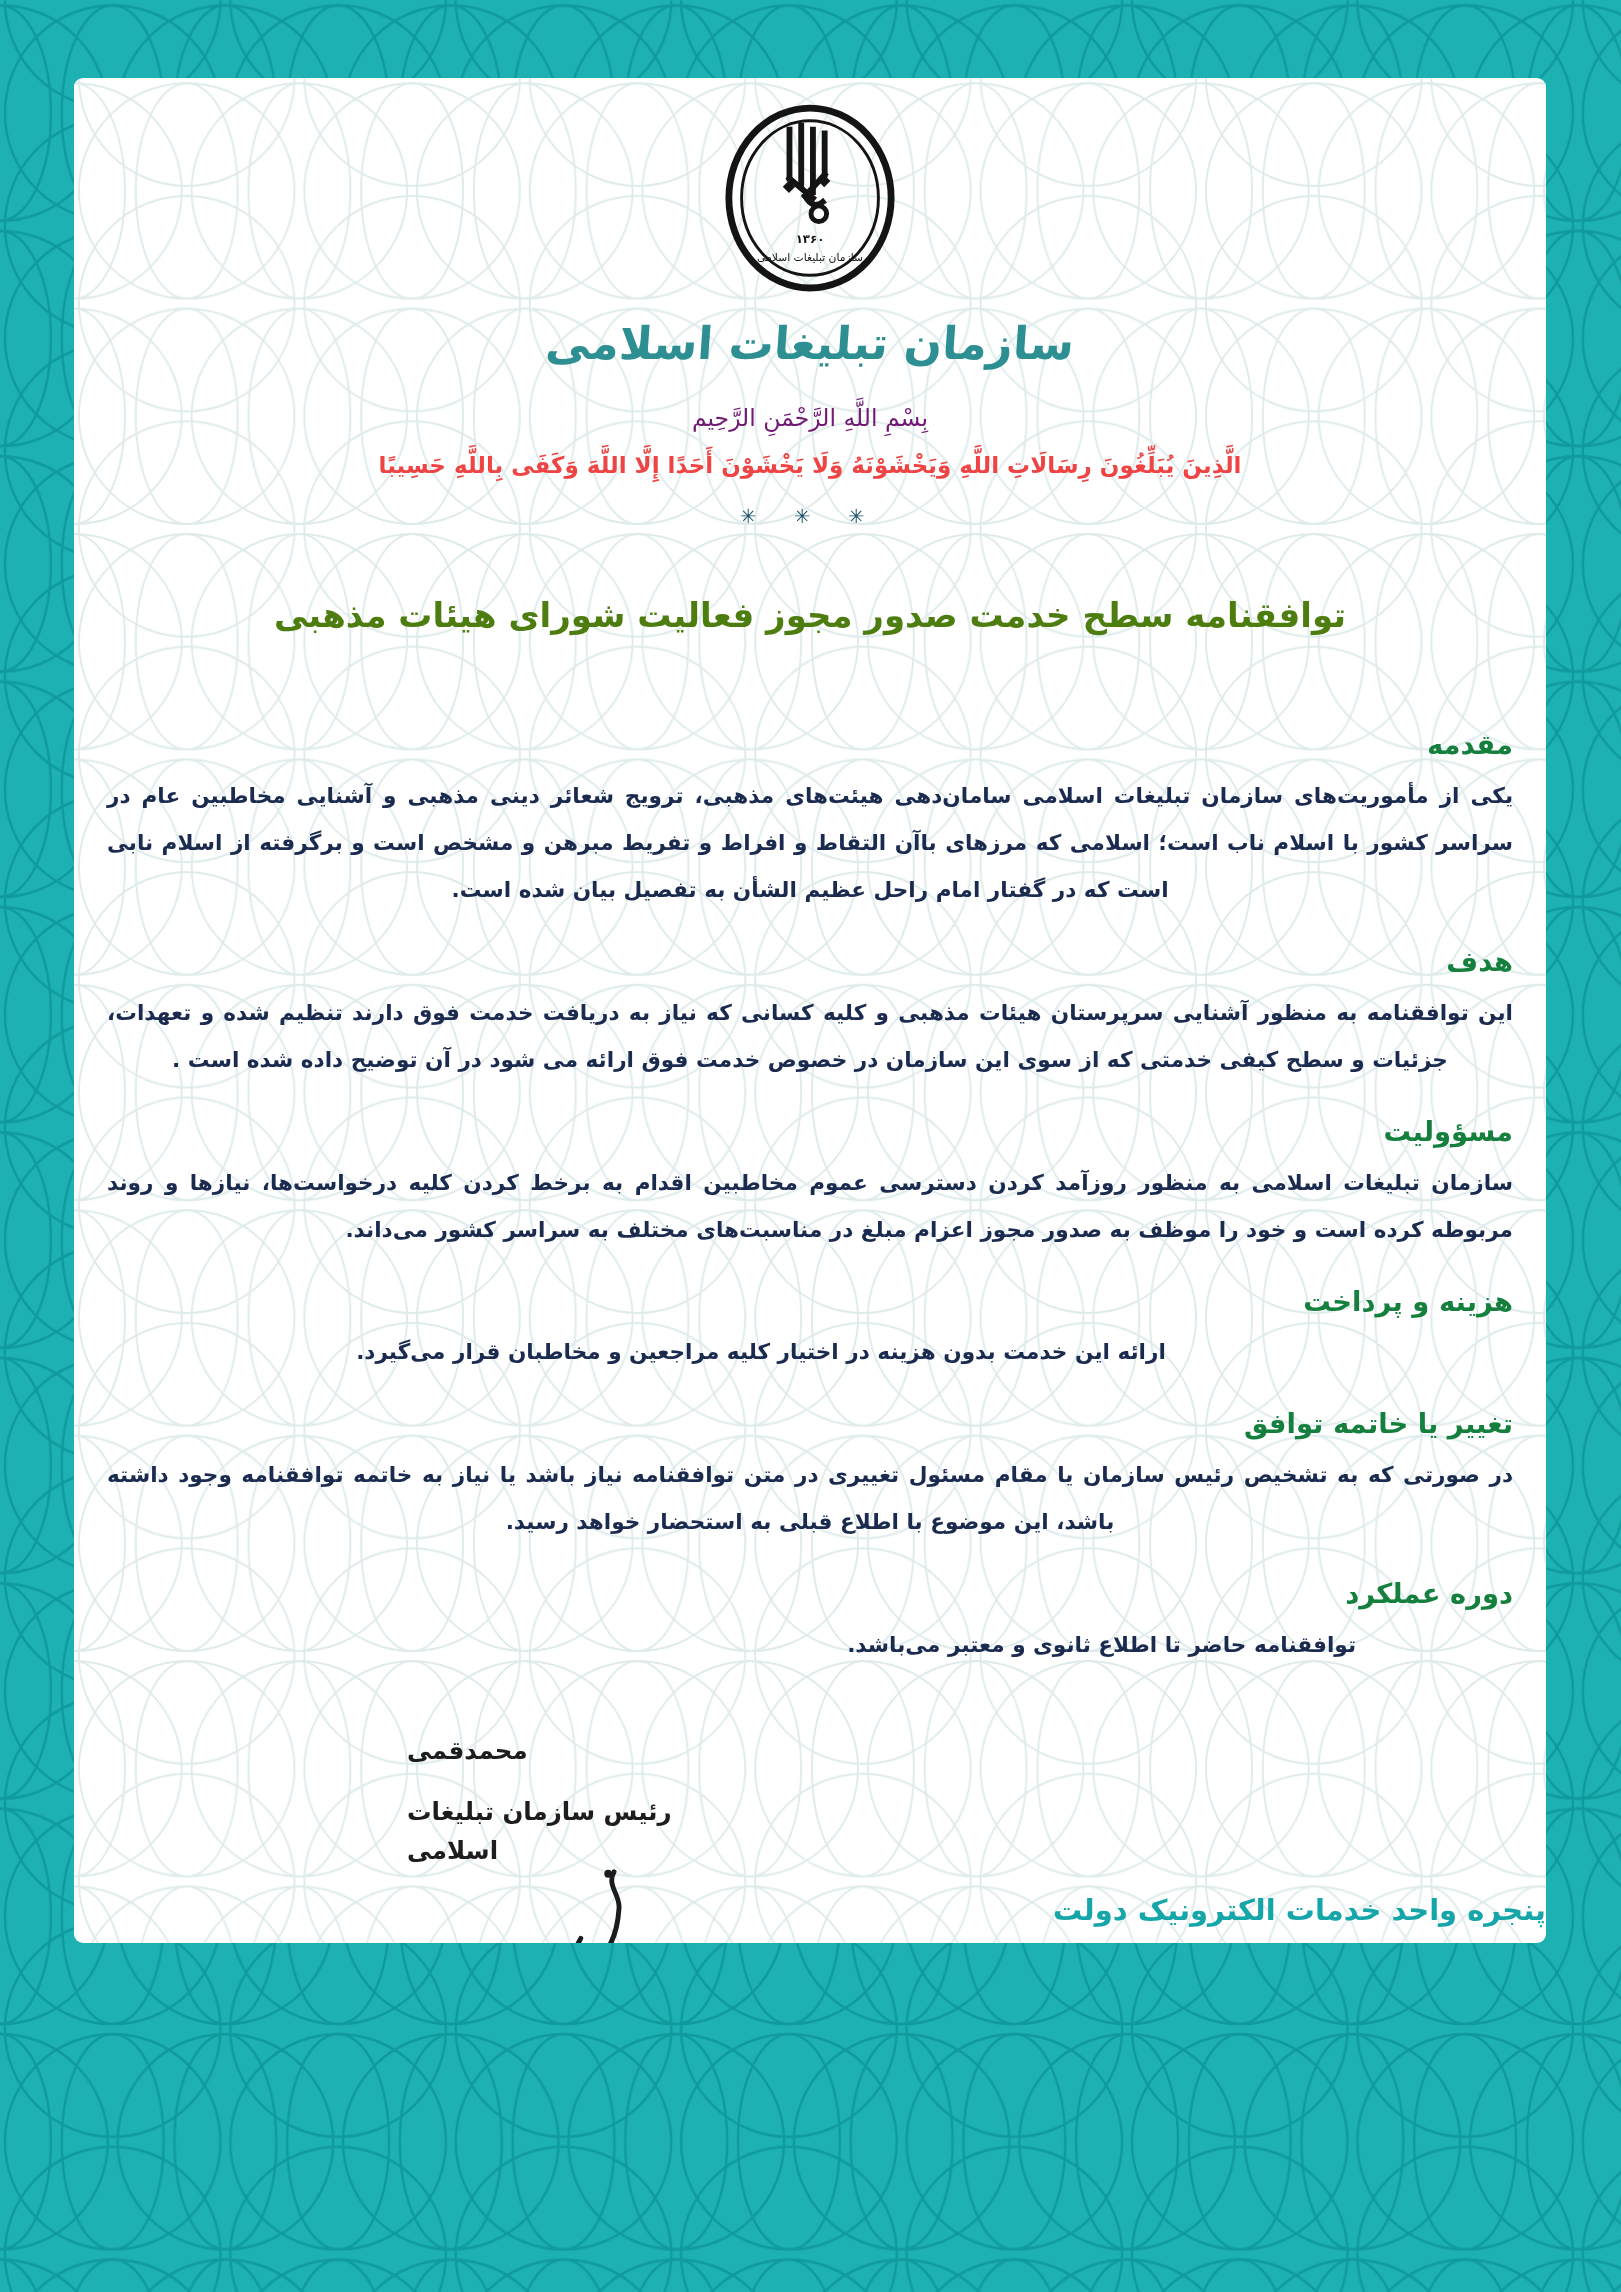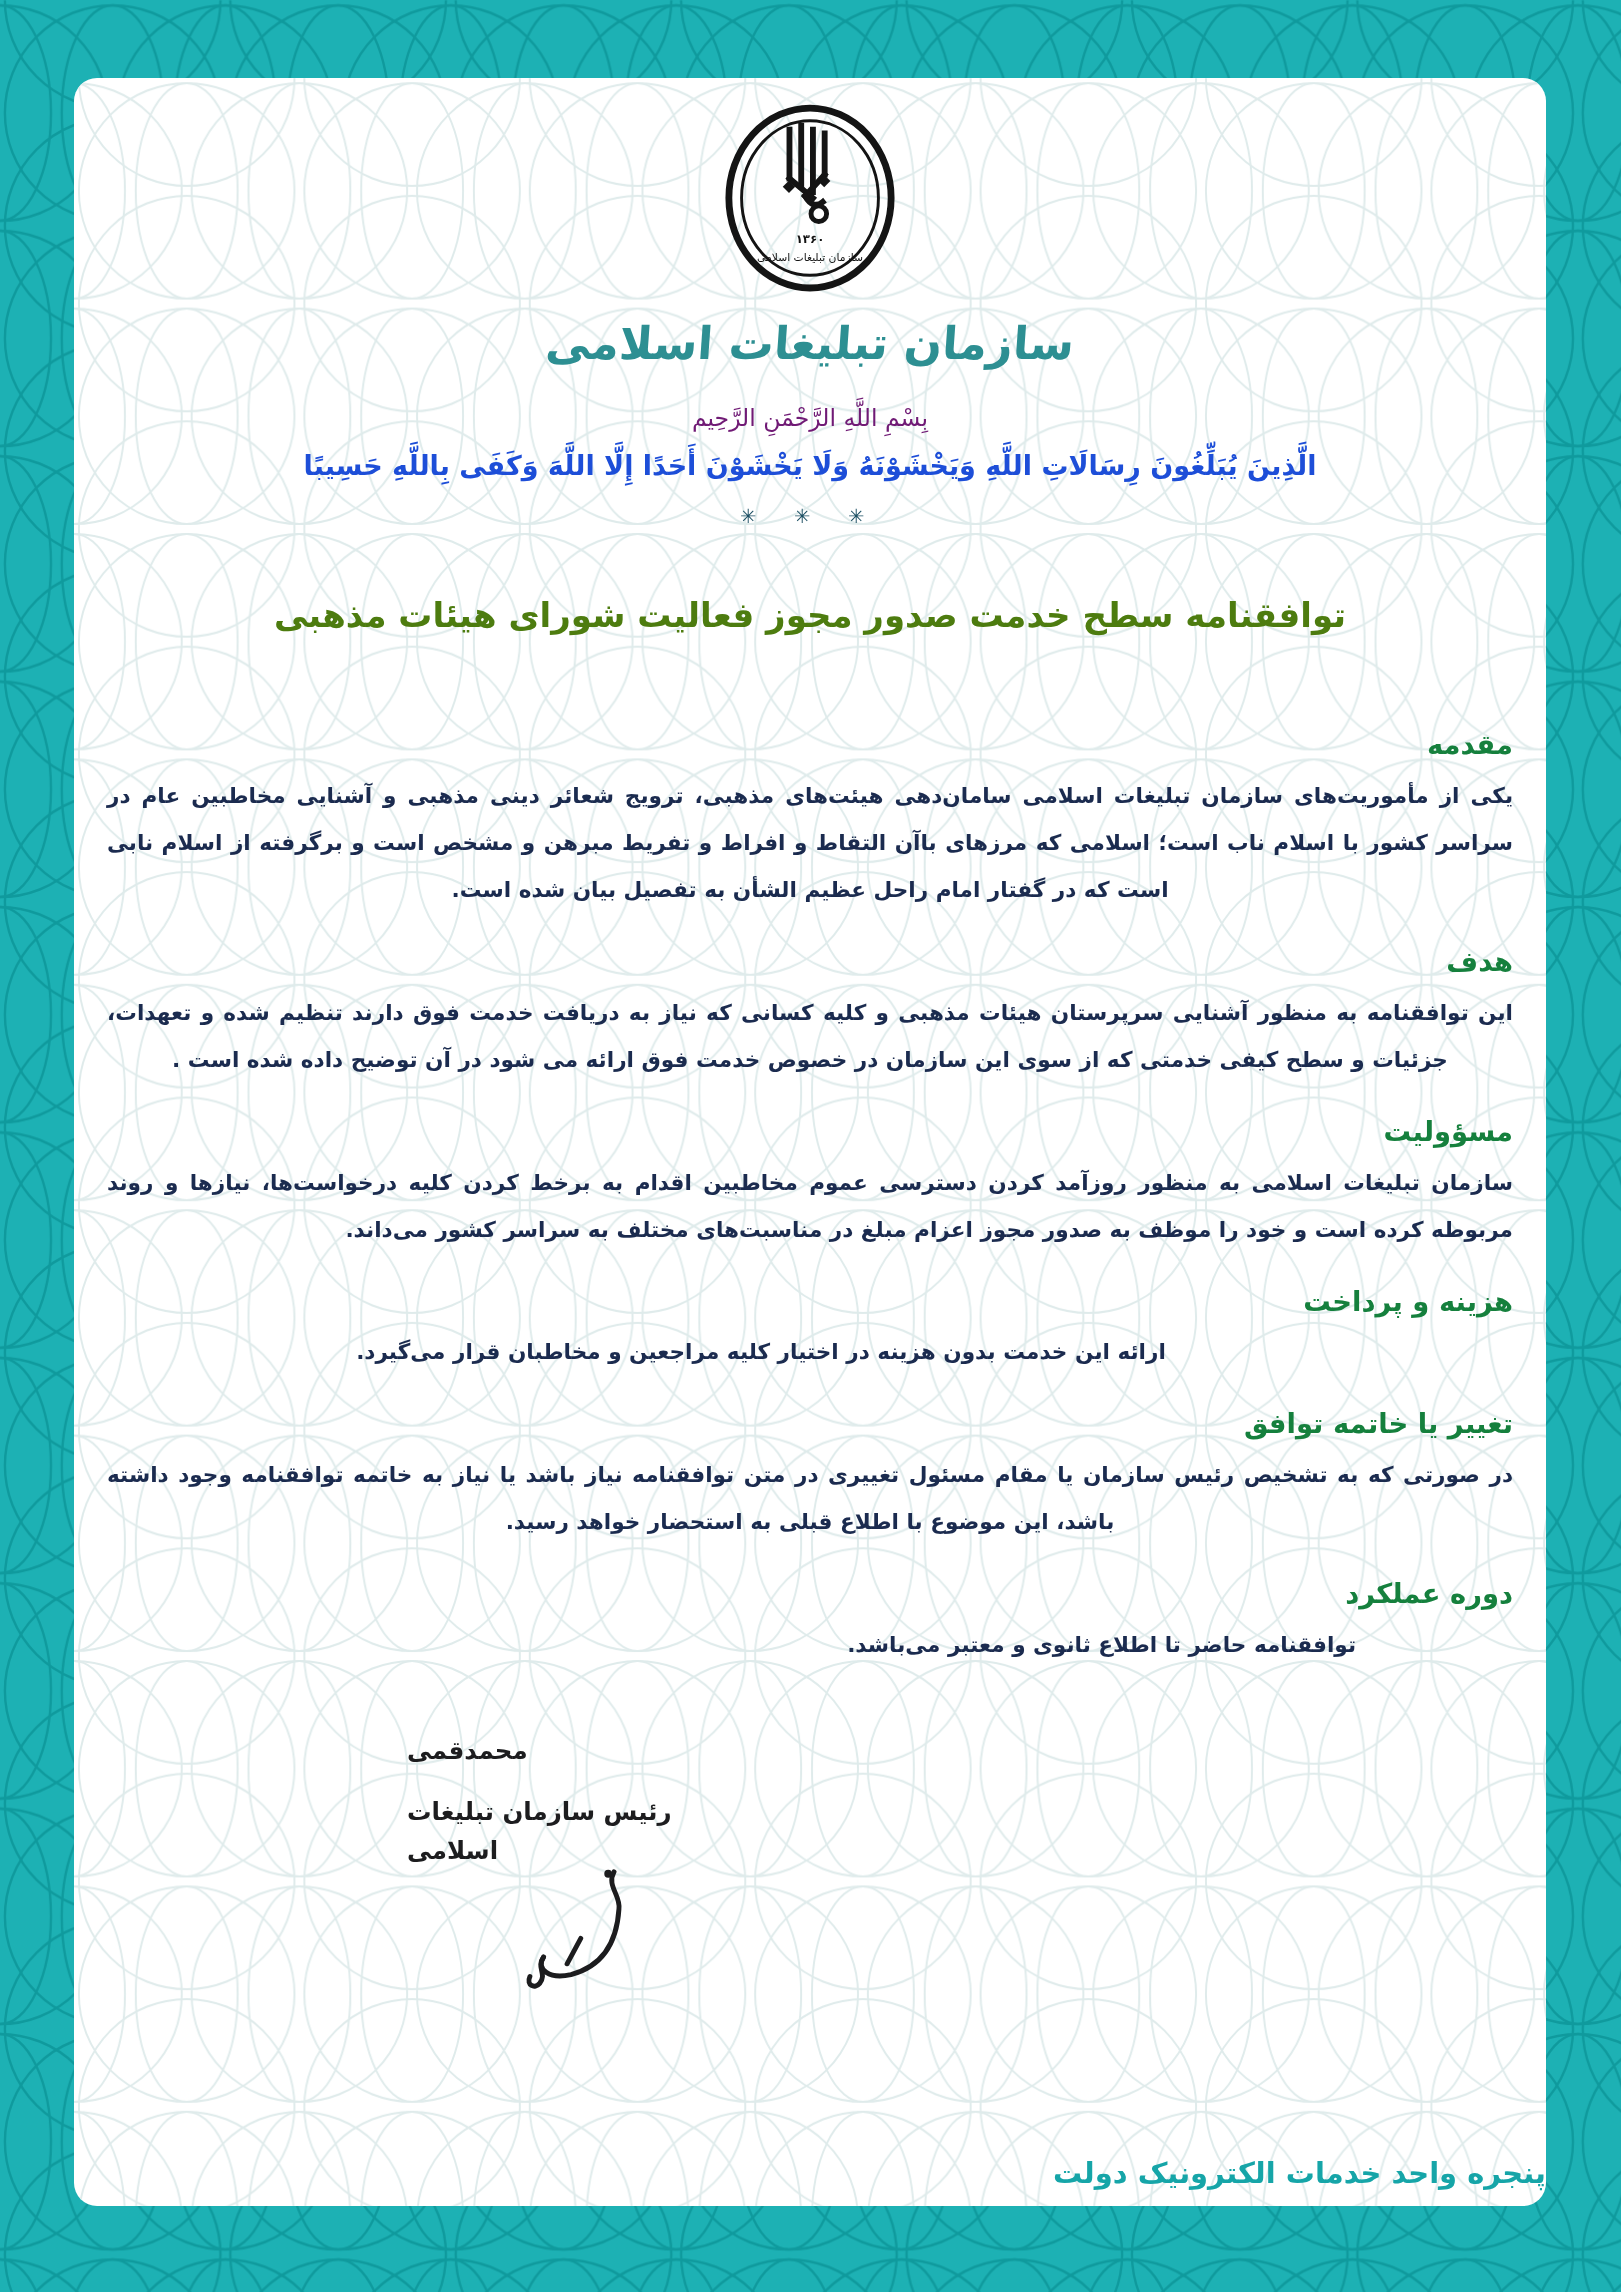--- a/index.html
+++ b/index.html
@@ -3,36 +3,36 @@
 <meta charset="utf-8">
 <style>
   html, body { margin:0; padding:0; }
   body {
     width:1621px; height:2293px; position:relative; overflow:hidden;
     background:#1db1b4;
     font-family:"DejaVu Sans", sans-serif;
   }
   .bg-svg { position:absolute; left:0; top:0; }
   .doc {
-    position:absolute; left:74px; top:78px; width:1472px; height:2128px;
-    background:#ffffff; border-radius:23px; overflow:hidden;
+    position:absolute; left:74px; top:78px; width:1472px; height:1865px;
+    background:#ffffff; border-radius:9px; overflow:hidden;
   }
   .doc-pattern { position:absolute; left:0; top:0; }
   .content {
     position:absolute; left:0; top:0; right:0; bottom:0;
     padding:25.5px 33px; direction:rtl; text-align:center; color:#1b2b4f;
   }
   .emblem { display:block; margin:0 auto; }
   .calligraphy {
     margin-top:9.8px; height:78px; line-height:78px;
     font-size:45px; font-weight:bold; color:#2d8f92;
     transform:skewX(-4deg);
   }
   .bismillah { margin-top:17.6px; font-size:23.5px; font-weight:normal; color:#701a75; line-height:35px; }
-  .verse     { margin-top:11.8px; font-size:27px; font-weight:bold; color:#1d4ed8; line-height:35px; }
+  .verse     { margin-top:11.8px; font-size:23px; font-weight:bold; color:#ef4444; line-height:35px; }
   .ornament  { margin-top:19.6px; font-size:19.6px; color:#1c4f63; letter-spacing:15.7px; line-height:29px; }
   .title     { margin-top:57px; font-size:34px; font-weight:bold; color:#4d7c0f; line-height:55px; }
   .section   { text-align:right; }
   .section h2 { margin:29px 0 0; font-size:27.4px; line-height:39px; color:#15803d; font-weight:bold; }
   .section.first h2 { margin-top:82px; }
   .section p {
     margin:7.8px 0 0; font-size:21.6px; font-weight:bold; line-height:47px;
     color:#1b2b4f; text-align:justify;
   }
   .last-center p { text-align-last:center; }

